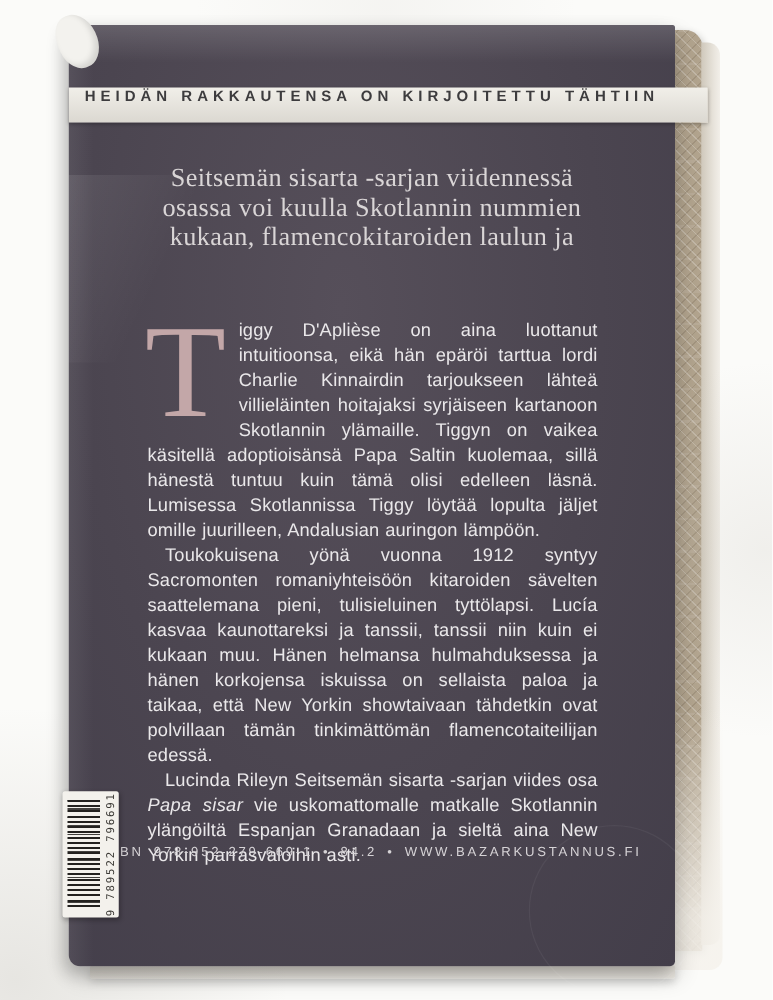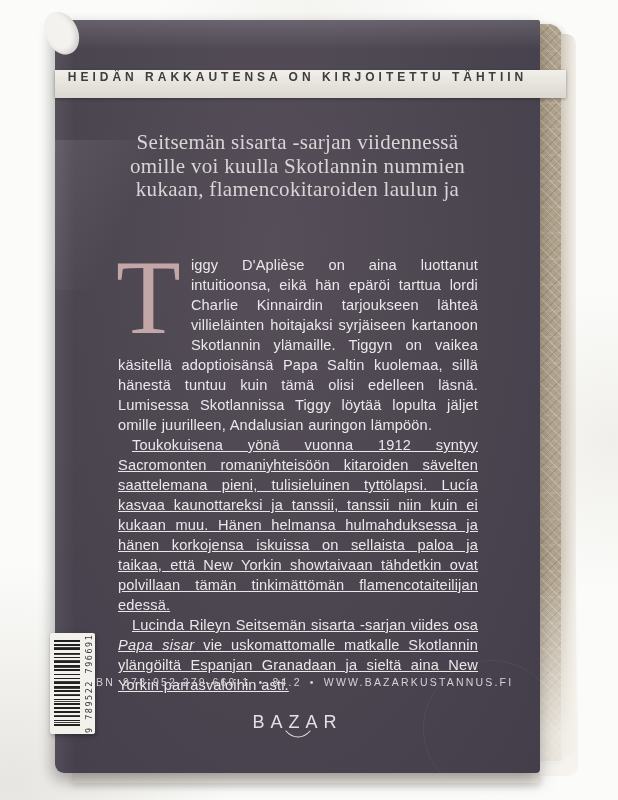--- a/index.html
+++ b/index.html
@@ -88,21 +88,21 @@
     font-size:21px;line-height:23.5px;color:#d9d5d6;letter-spacing:.3px;
   }
 
   
   .blurb{
     position:absolute;left:63px;top:235px;width:360px;z-index:2;
     font-size:14.6px;line-height:20px;color:#eae8ea;
     text-align:justify;letter-spacing:.15px;word-spacing:.5px;
   }
   .blurb p{margin:0;}
-  .blurb p + p{text-indent:14px;text-decoration:underline;}
+  .blurb p + p{text-indent:14px;}
   .dropcap{
     float:left;
     font-family:"Liberation Serif", serif;
     font-size:106px;line-height:80px;height:80px;
     color:#c3a7a8;margin:3px 10px 0 -2px;
   }
   .blurb i{letter-spacing:.3px;}
 
   
   .barcode-label{
@@ -146,38 +146,32 @@
   <div class="bottom-pages"></div>
 
   <div class="cover">
     <div class="crease-top"></div>
     <div class="crease-diag"></div>
     <div class="crease-left"></div>
     <div class="emboss-ring"></div>
 
     <div class="headline">
       <div>Seitsemän sisarta -sarjan viidennessä</div>
-      <div>omille voi kuulla Skotlannin nummien</div>
+      <div>osassa voi kuulla Skotlannin nummien</div>
       <div>kukaan, flamencokitaroiden laulun ja</div>
     </div>
 
     <div class="blurb">
       <p><span class="dropcap">T</span><span>iggy D'Aplièse on aina luottanut intuitioonsa, eikä hän epäröi tarttua lordi Charlie Kinnairdin tarjoukseen lähteä villieläinten hoitajaksi syrjäiseen kartanoon Skotlannin ylämaille. Tiggyn on vaikea käsitellä adoptioisänsä Papa Saltin kuolemaa, sillä hänestä tuntuu kuin tämä olisi edelleen läsnä. Lumisessa Skotlannissa Tiggy löytää lopulta jäljet omille juurilleen, Andalusian auringon lämpöön.</span></p>
       <p>Toukokuisena yönä vuonna 1912 syntyy Sacromonten romaniyhteisöön kitaroiden sävelten saattelemana pieni, tulisieluinen tyttölapsi. Lucía kasvaa kaunottareksi ja tanssii, tanssii niin kuin ei kukaan muu. Hänen helmansa hulmahduksessa ja hänen korkojensa iskuissa on sellaista paloa ja taikaa, että New Yorkin showtaivaan tähdetkin ovat polvillaan tämän tinkimättömän flamencotaiteilijan edessä.</p>
       <p><span>Lucinda Rileyn Seitsemän sisarta -sarjan viides osa </span><i>Papa sisar</i><span> vie uskomattomalle matkalle Skotlannin ylängöiltä Espanjan Granadaan ja sieltä aina New Yorkin parrasvaloihin asti.</span></p>
     </div>
 
     <div class="isbn-line">ISBN 978-952-279-669-1 • 84.2 • WWW.BAZARKUSTANNUS.FI</div>
 
-    <div class="logo">
-      <span>BAZAR</span>
-      <svg class="logo-swash" width="44" height="10" viewBox="0 0 44 10">
-        <path d="M10 1 C 17 9, 27 9, 34 1" fill="none" stroke="#e4e1e4" stroke-width="1.1" stroke-linecap="round"></path>
-      </svg>
-    </div>
   </div>
 
   <div class="torn-corner"></div>
 
   <div class="banner">
     <div class="banner-text">HEIDÄN RAKKAUTENSA ON KIRJOITETTU TÄHTIIN</div>
   </div>
 
   <div class="barcode-label">
     <div class="barcode-bars"></div>

